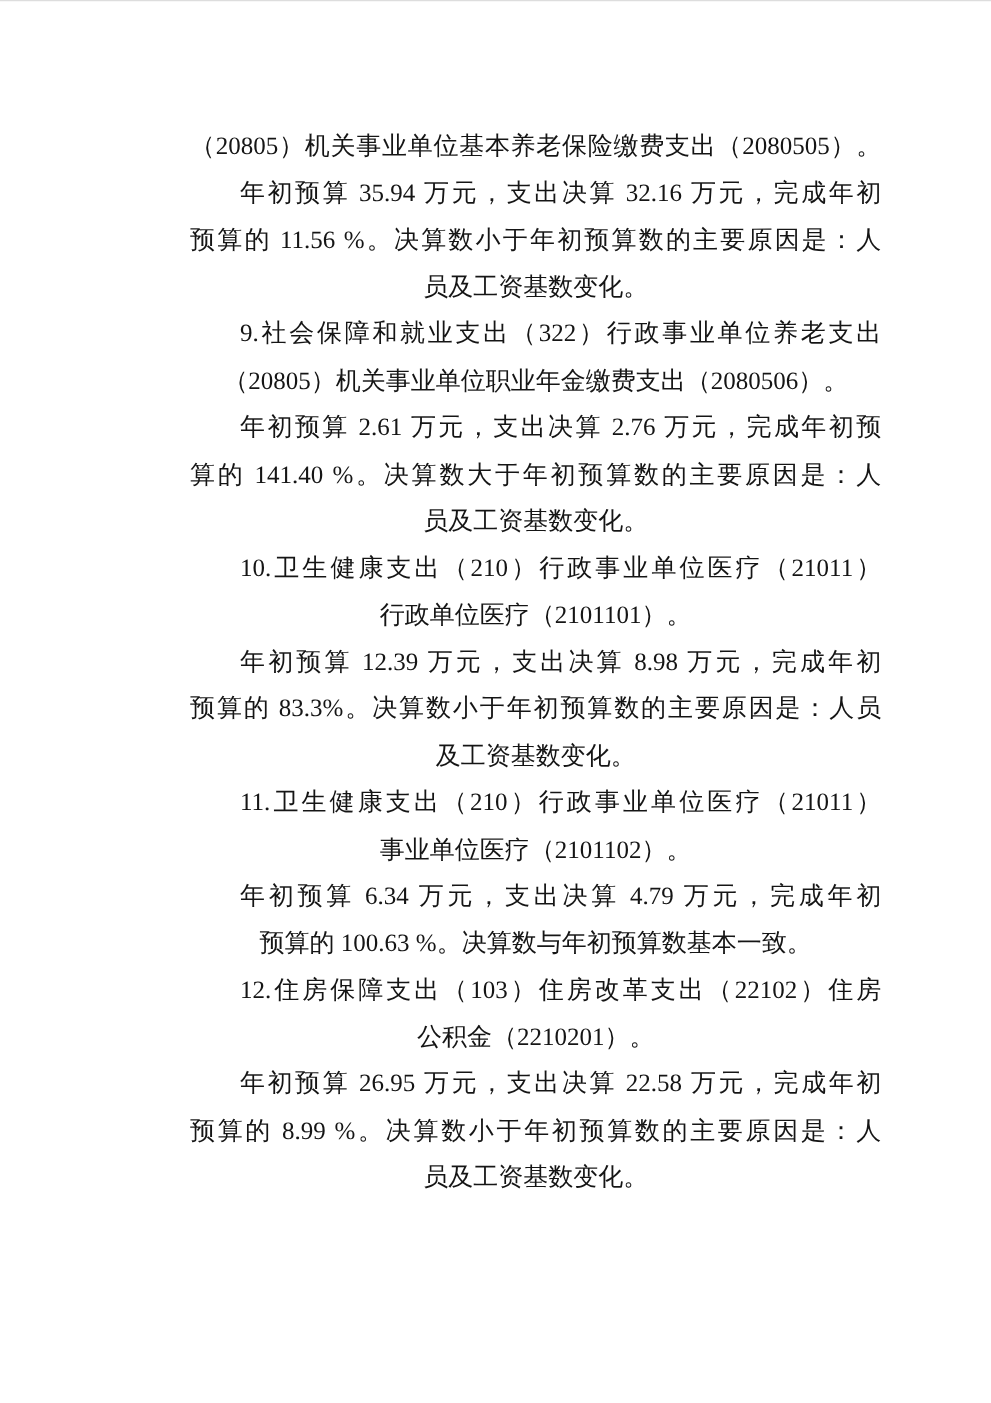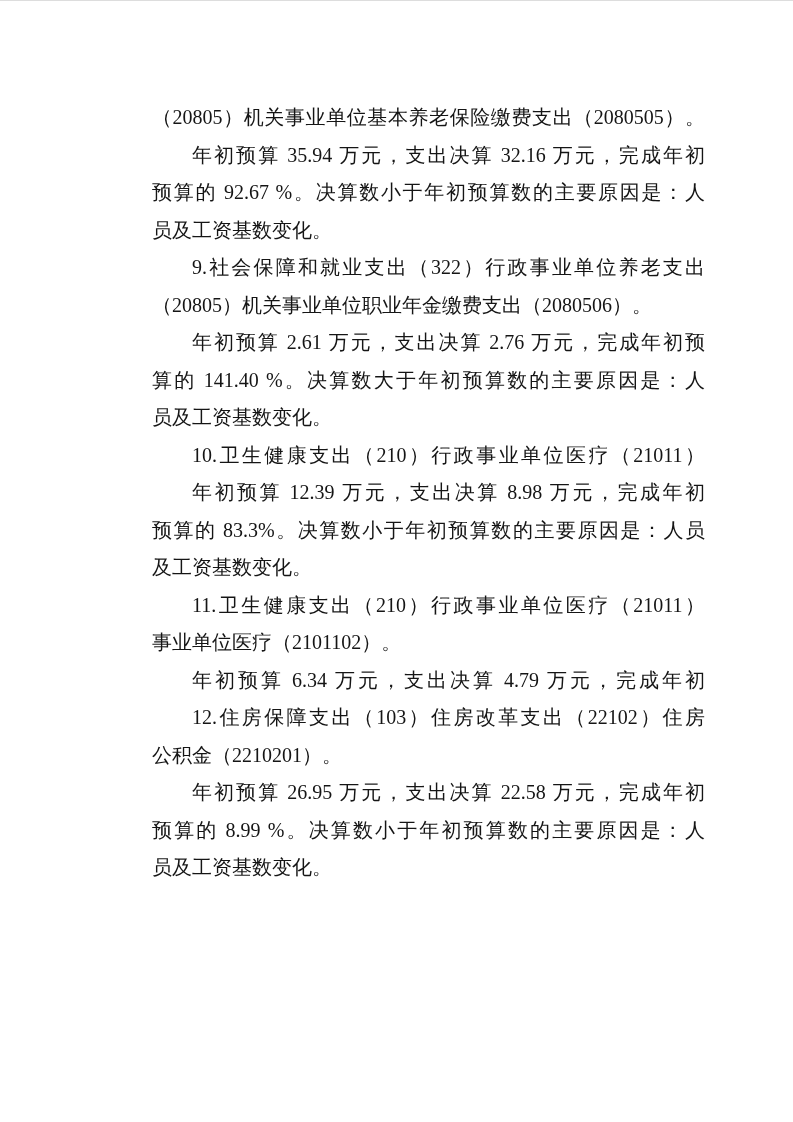--- a/index.html
+++ b/index.html
@@ -27,20 +27,21 @@
     top: 99px;
     width: 553px;
     font-size: 20px;
     line-height: 37.5px;
     font-weight: 400;
     margin-left: 32px;
   }
   .line {
     white-space: nowrap;
     height: 37.5px;
+    text-align: center;
   }
   
   .line.j {
     white-space: normal;
     text-align: justify;
     text-align-last: justify;
     overflow: hidden;
   }
   
   .line.ind {
@@ -51,32 +52,34 @@
   }
 </style>
 </head>
 <body>
 
 <div class="page-top-edge"></div>
 
 <div class="text-block">
   <div class="line j">（20805）机关事业单位基本养老保险缴费支出（2080505）。</div>
   <div class="line j ind">年初预算 35.94 万元，支出决算 32.16 万元，完成年初</div>
-  <div class="line j">预算的 92.67 %。决算数小于年初预算数的主要原因是：人</div>
+  <div class="line j">预算的 11.56 %。决算数小于年初预算数的主要原因是：人</div>
   <div class="line">员及工资基数变化。</div>
   <div class="line j ind">9.社会保障和就业支出（322）行政事业单位养老支出</div>
   <div class="line">（20805）机关事业单位职业年金缴费支出（2080506）。</div>
   <div class="line j ind">年初预算 2.61 万元，支出决算 2.76 万元，完成年初预</div>
   <div class="line j">算的 141.40 %。决算数大于年初预算数的主要原因是：人</div>
   <div class="line">员及工资基数变化。</div>
   <div class="line j ind">10.卫生健康支出（210）行政事业单位医疗（21011）</div>
+  <div class="line">行政单位医疗（2101101）。</div>
   <div class="line j ind">年初预算 12.39 万元，支出决算 8.98 万元，完成年初</div>
   <div class="line j">预算的 83.3%。决算数小于年初预算数的主要原因是：人员</div>
   <div class="line">及工资基数变化。</div>
   <div class="line j ind">11.卫生健康支出（210）行政事业单位医疗（21011）</div>
   <div class="line">事业单位医疗（2101102）。</div>
   <div class="line j ind">年初预算 6.34 万元，支出决算 4.79 万元，完成年初</div>
+  <div class="line">预算的 100.63 %。决算数与年初预算数基本一致。</div>
   <div class="line j ind">12.住房保障支出（103）住房改革支出（22102）住房</div>
   <div class="line">公积金（2210201）。</div>
   <div class="line j ind">年初预算 26.95 万元，支出决算 22.58 万元，完成年初</div>
   <div class="line j">预算的 8.99 %。决算数小于年初预算数的主要原因是：人</div>
   <div class="line">员及工资基数变化。</div>
 </div>
 
 </body></html>

